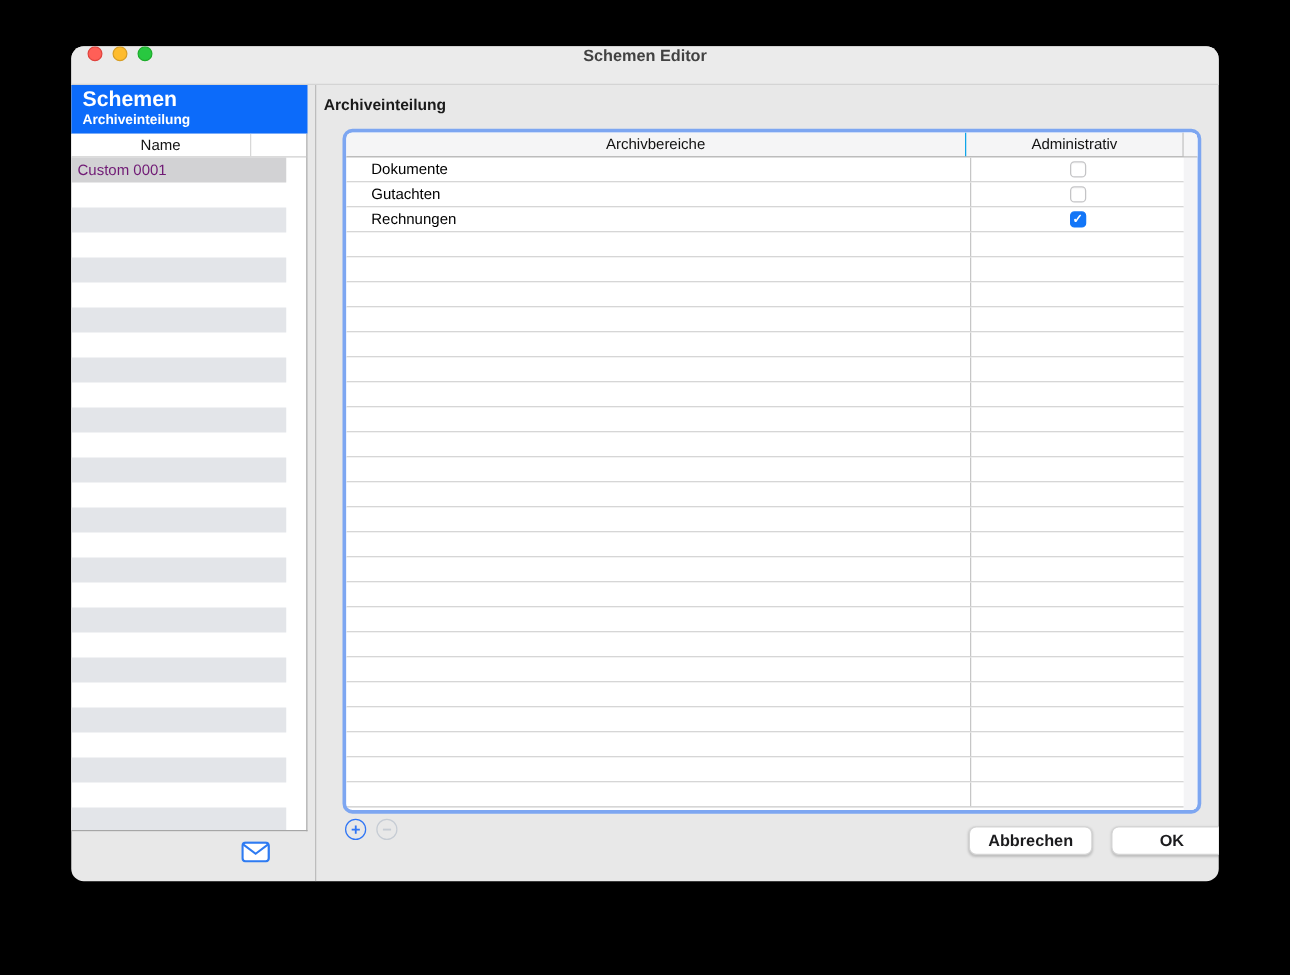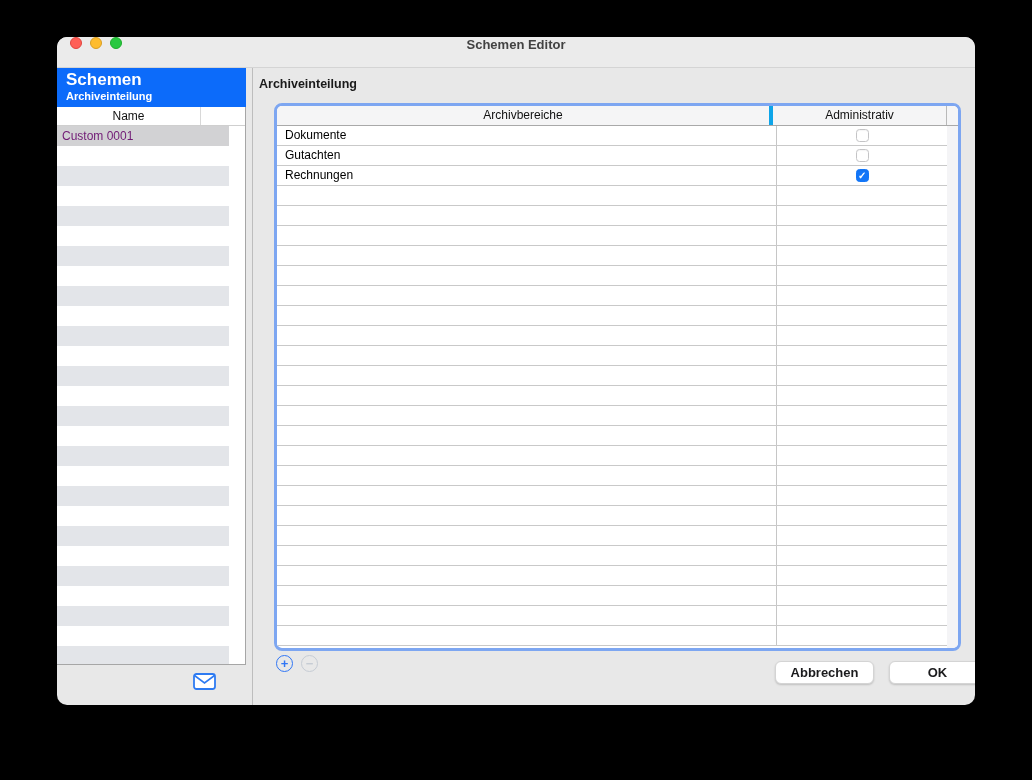--- a/index.html
+++ b/index.html
@@ -47,30 +47,30 @@
   
   .section-label { position:absolute; left:202px; top:40px; font-size:12.5px;
                    font-weight:bold; color:#1a1a1a; }
 
   .table { position:absolute; left:217px; top:66px; width:687px; height:548px;
            border:3px solid #7da6f1; border-radius:8px; background:#fff;
            overflow:hidden; }
   .thead { height:20px; display:flex; background:#f5f5f6;
            border-bottom:1px solid #a9a9a9; }
   .th { font-size:12px; line-height:19px; text-align:center; color:#111; }
-  .th-c1 { width:496px; border-right:4px solid #0ea5e9; }
+  .th-c1 { width:496px; border-right:1px solid #0ea5e9; }
   .th-c2 { width:174px; border-right:1px solid #b9b9b9; }
   .th-gutter { flex:1; background:#f5f5f6; }
   .tbody { position:relative; height:522px; overflow:hidden; }
   .t-gutter { position:absolute; top:0; right:0; bottom:0; width:11px;
               background:#f4f4f6; }
   .t-row { height:20px; width:670px; display:flex;
            border-bottom:1px solid #c9c9c9; background:#fff; }
   .t-c1 { width:512px; border-right:1px solid #c6c6c6; font-size:12px;
-          line-height:19px; padding:0 8px; overflow:hidden; white-space:nowrap; }
+          line-height:19px; padding:0 20px; overflow:hidden; white-space:nowrap; }
   .t-c2 { width:174px; display:flex; align-items:center; justify-content:center; }
   .cb { width:13px; height:13px; border:1px solid #c4c4c6; border-radius:3.5px;
         background:#fff; box-shadow:inset 0 1px 1px rgba(0,0,0,.04); }
   .cb.checked { background:#1376f8; border-color:#1376f8; color:#fff;
                 font-size:10px; font-weight:bold; line-height:12px;
                 text-align:center; }
 
   .circle-btn { position:absolute; top:618px; width:17px; height:17px;
                 border-radius:50%; background:none; font-size:13px;
                 font-weight:bold; line-height:13px; text-align:center;

